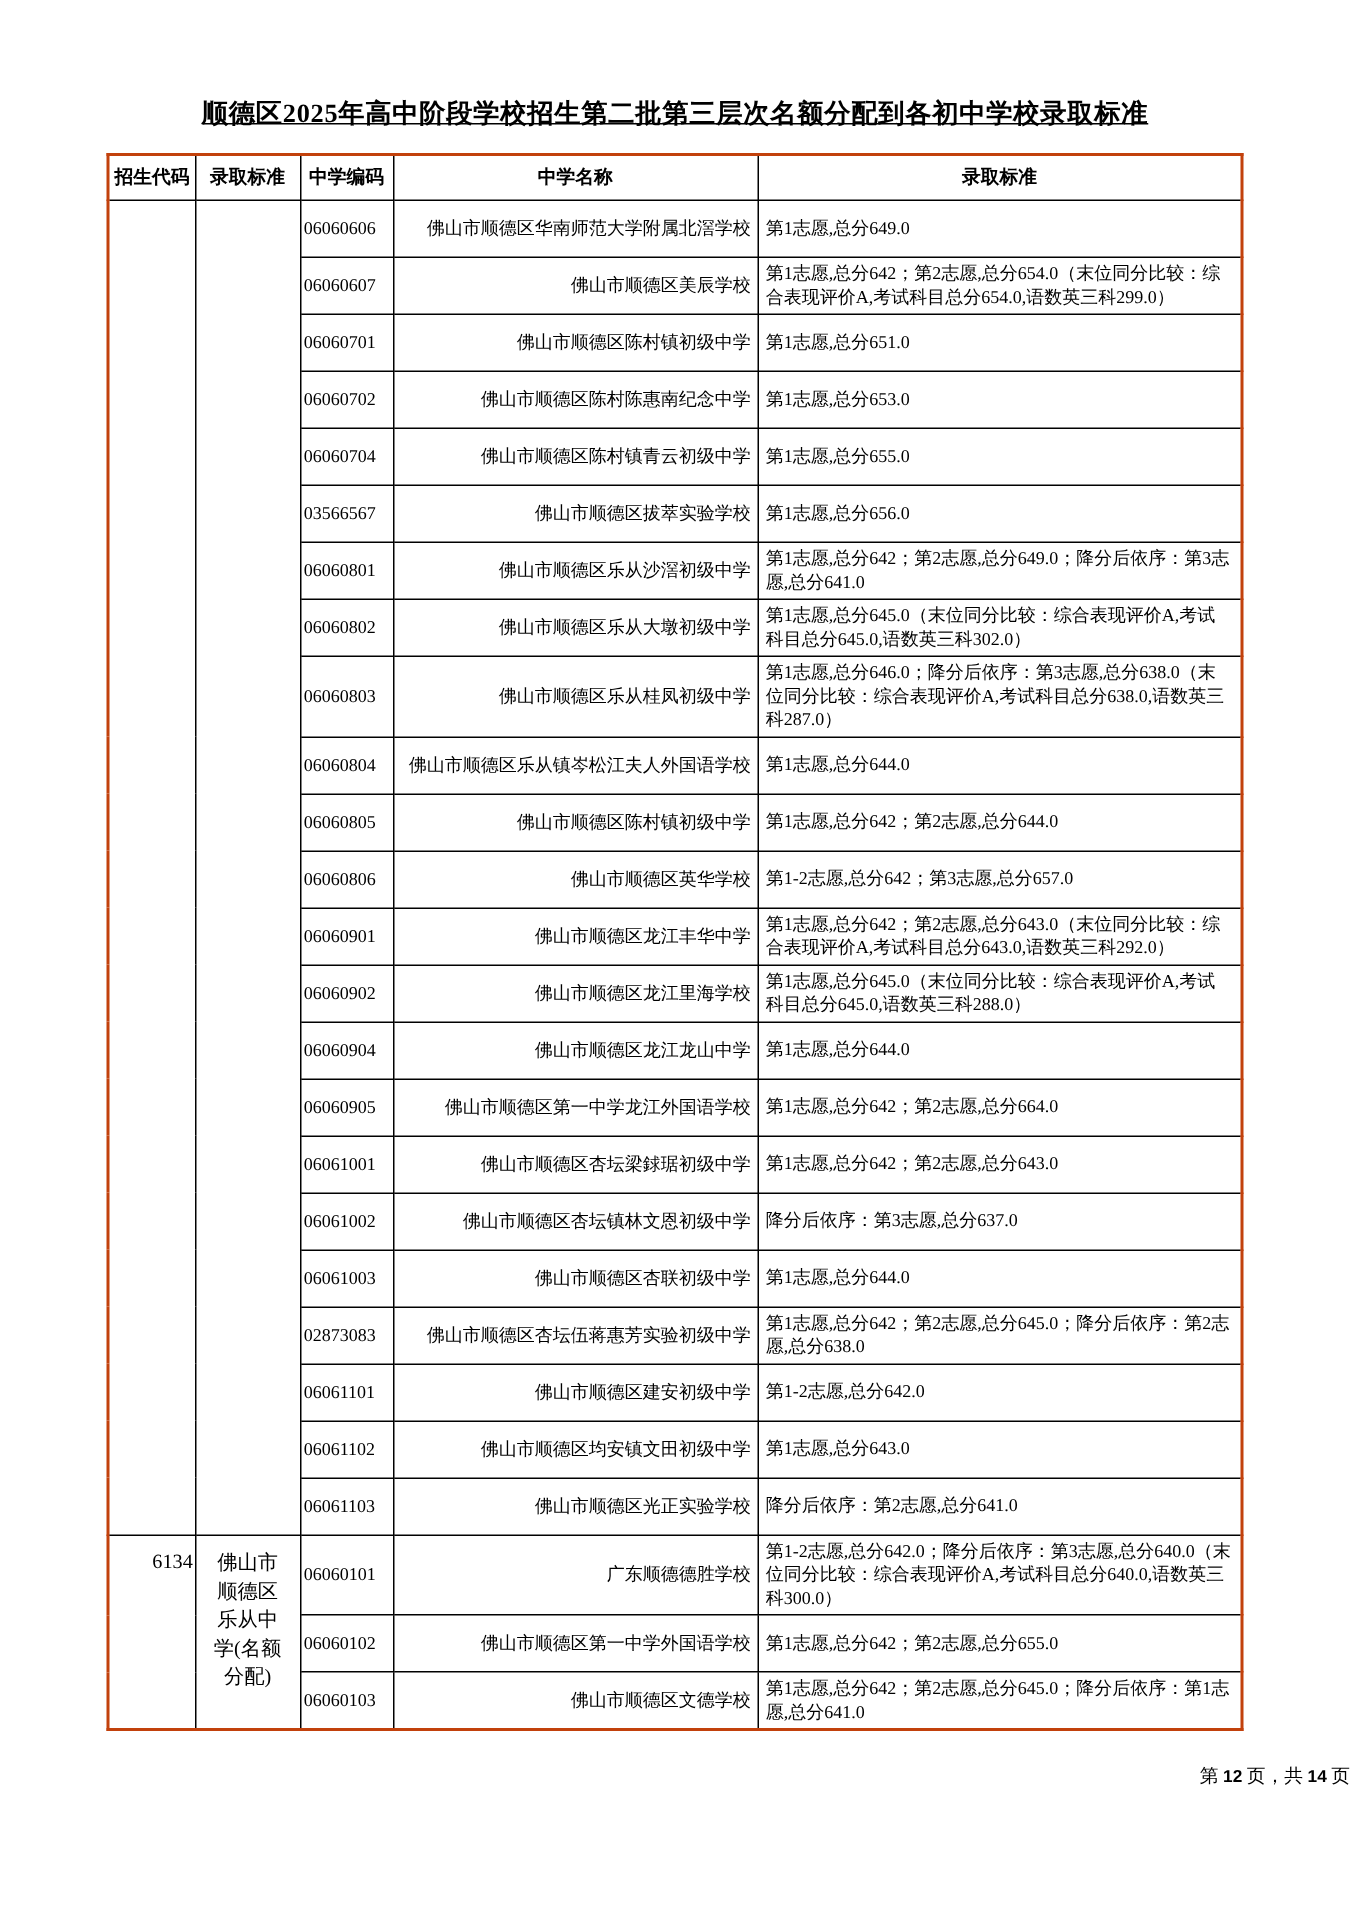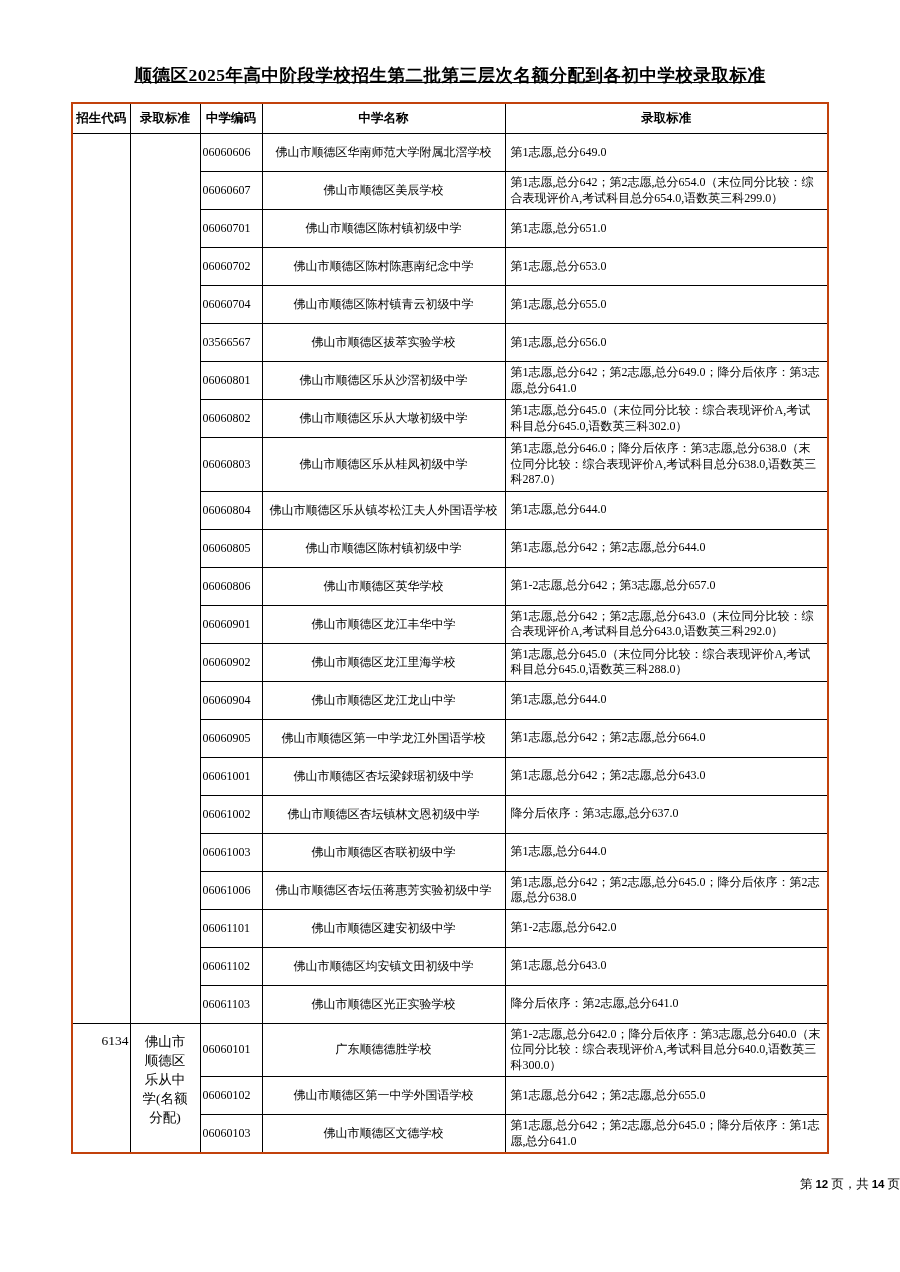--- a/index.html
+++ b/index.html
@@ -61,21 +61,21 @@
     font-size: 13.5px;
     line-height: 19px;
     margin-left: 36px;
   }
   .admission-table td.code-cell {
     text-align: left;
     height: 35px;
     padding: 1px 2px;
   }
   .admission-table td.school-cell {
-    text-align: center;
+    text-align: right;
     padding: 2px 4px;
     line-height: 15px;
   }
   .admission-table td.standard-cell {
     text-align: left;
     padding: 3px 5px 3px 5px;
     line-height: 15.5px;
   }
   .page-footer {
     margin-top: 22px;
@@ -203,21 +203,21 @@
         <td class="code-cell">06061002</td>
         <td class="school-cell">佛山市顺德区杏坛镇林文恩初级中学</td>
         <td class="standard-cell">降分后依序：第3志愿,总分637.0</td>
       </tr>
       <tr>
         <td class="code-cell">06061003</td>
         <td class="school-cell">佛山市顺德区杏联初级中学</td>
         <td class="standard-cell">第1志愿,总分644.0</td>
       </tr>
       <tr>
-        <td class="code-cell">06061006</td>
+        <td class="code-cell">02873083</td>
         <td class="school-cell">佛山市顺德区杏坛伍蒋惠芳实验初级中学</td>
         <td class="standard-cell">第1志愿,总分642；第2志愿,总分645.0；降分后依序：第2志愿,总分638.0</td>
       </tr>
       <tr>
         <td class="code-cell">06061101</td>
         <td class="school-cell">佛山市顺德区建安初级中学</td>
         <td class="standard-cell">第1-2志愿,总分642.0</td>
       </tr>
       <tr>
         <td class="code-cell">06061102</td>

